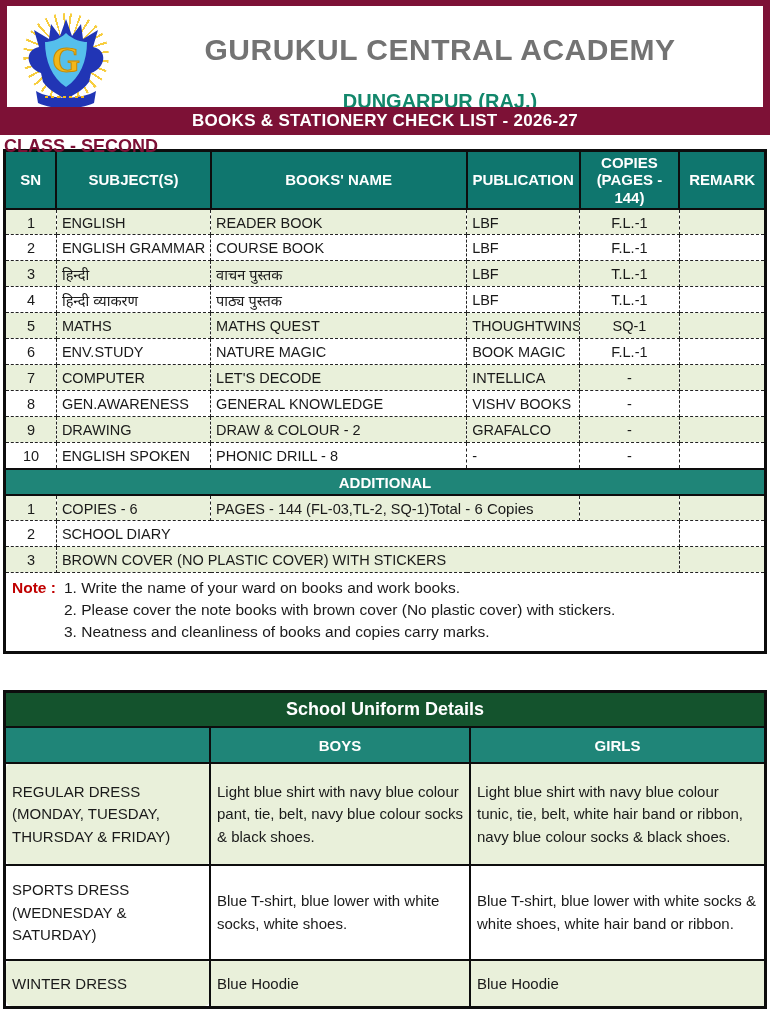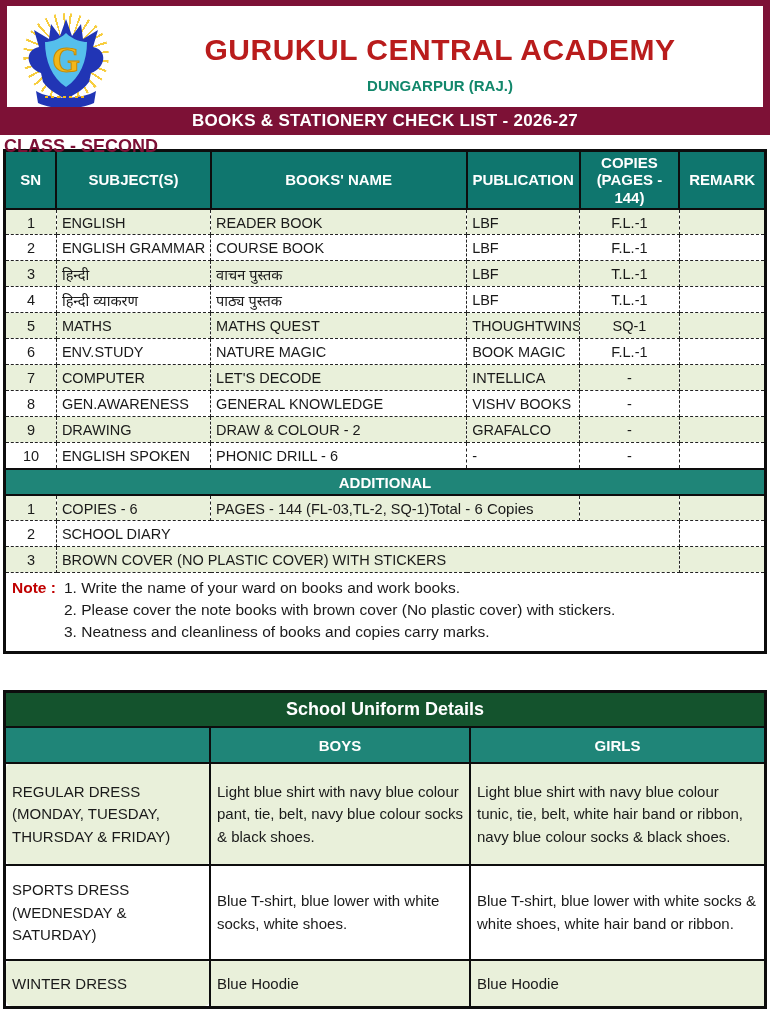--- a/index.html
+++ b/index.html
@@ -12,22 +12,22 @@
     height:135px; position:relative; background:#ffffff;
   }
   .logo-wrap { position:absolute; left:10px; top:3px; width:98px; height:100px; }
   .rays {
     position:absolute; left:6px; top:4px; width:86px; height:86px; border-radius:50%;
     background:repeating-conic-gradient(#ffffff 0deg 5deg, #f6c51d 5deg 8deg, #ffffff 8deg 13deg);
     opacity:.85;
   }
   .logo-svg { position:absolute; left:0; top:0; }
   .title-zone { position:absolute; left:110px; right:0; top:8px; text-align:center; }
-  .school-name { font-size:30px; font-weight:bold; color:#b91c1c; letter-spacing:.5px; line-height:1.2; margin-top:18px;}
-  .school-loc { font-size:15px; font-weight:bold; color:#12876b; margin-top:9px; }
+  .school-name { font-size:30px; font-weight:bold; color:#737373; letter-spacing:.5px; line-height:1.2; margin-top:18px;}
+  .school-loc { font-size:20px; font-weight:bold; color:#12876b; margin-top:22px; }
   .banner {
     position:absolute; left:-7px; right:-7px; bottom:0; height:28px; background:#7d1136;
     color:#ffffff; font-weight:bold; font-size:17px; text-align:center; line-height:28px; letter-spacing:.3px;
   }
   
   .class-row { height:14px; padding:1px 4px 0 4px; font-size:18px; font-weight:bold; color:#7d1136; }
 
   
   .books-section { margin:0 3px 0 3px; border:3px solid #0d0d0d; background:#ffffff; }
   table.books { width:100%; border-collapse:collapse; table-layout:fixed; }
@@ -200,21 +200,21 @@
           <td class="sn-cell">9</td>
           <td>DRAWING</td>
           <td>DRAW &amp; COLOUR - 2</td>
           <td>GRAFALCO</td>
           <td class="c-center">-</td>
           <td></td>
         </tr>
         <tr class="white">
           <td class="sn-cell">10</td>
           <td>ENGLISH SPOKEN</td>
-          <td>PHONIC DRILL - 6</td>
+          <td>PHONIC DRILL - 8</td>
           <td>-</td>
           <td class="c-center">-</td>
           <td></td>
         </tr>
         <tr class="additional-banner">
           <td colspan="6">ADDITIONAL</td>
         </tr>
         <tr class="green">
           <td class="sn-cell">1</td>
           <td>COPIES - 6</td>

